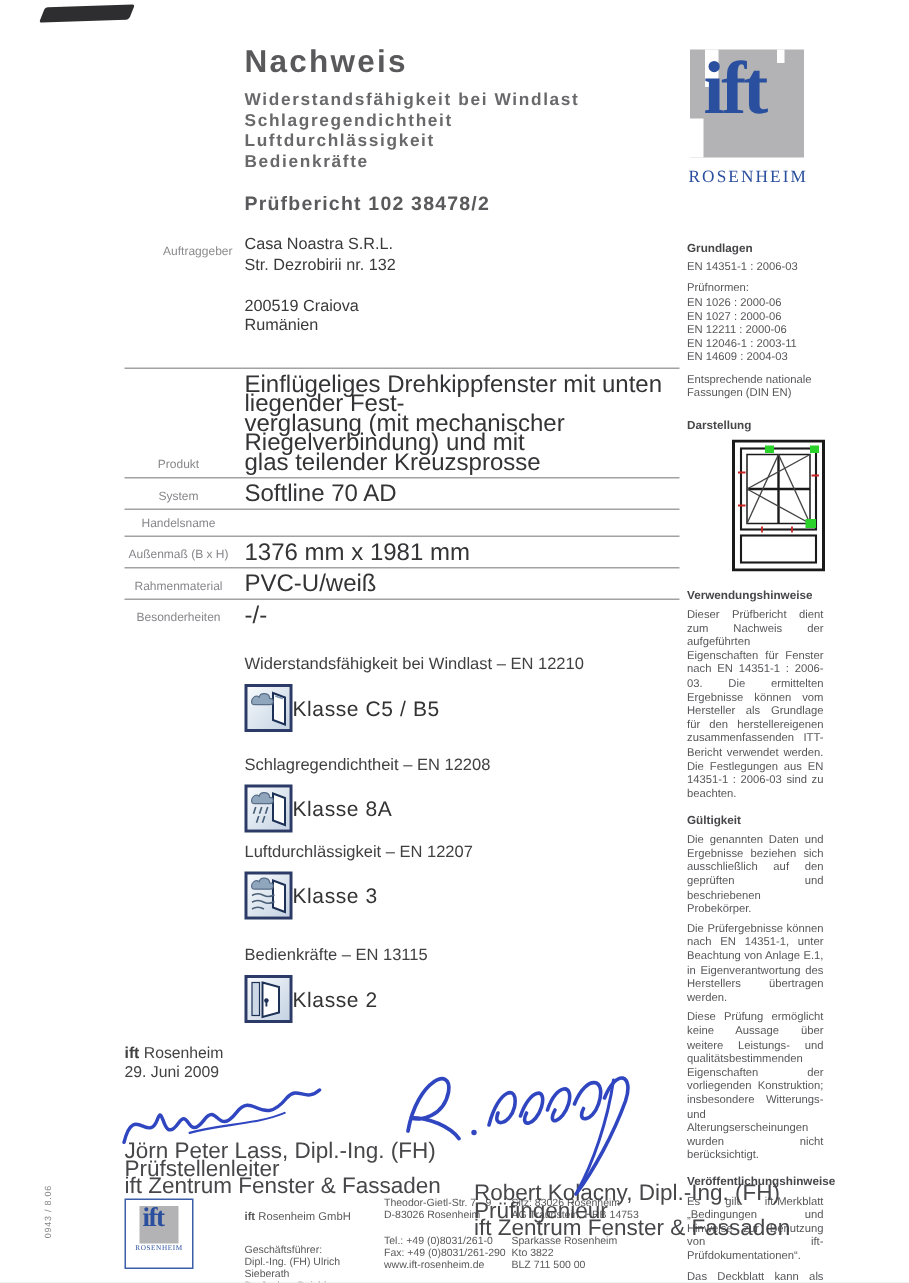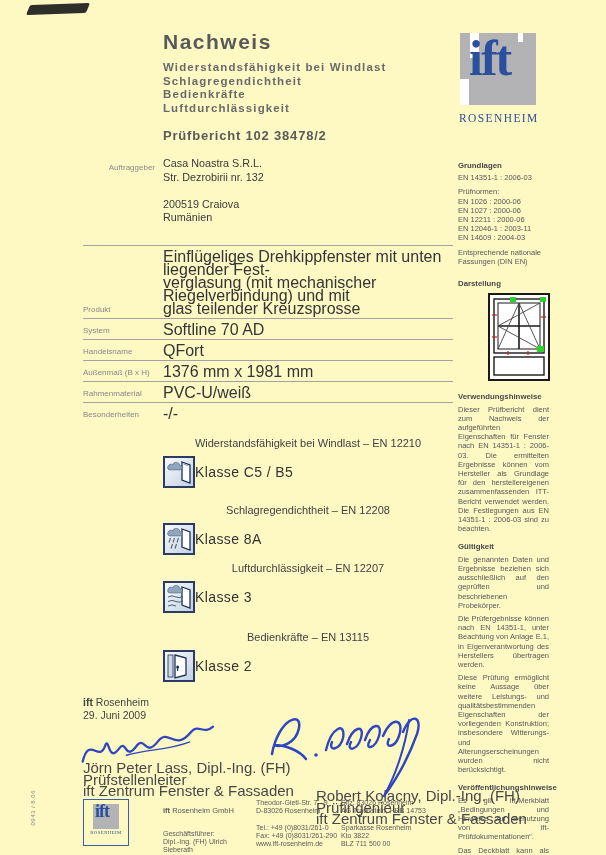--- a/index.html
+++ b/index.html
@@ -1,16 +1,16 @@
 <!DOCTYPE html>
 <html><head>
 <meta charset="utf-8">
 <style>
   html,body{margin:0;padding:0;background:#e8e8e8;}
-  .page{position:relative;width:606px;height:855px;margin:0 auto;background:#fef9c3;
+  .page{position:relative;width:606px;height:855px;margin:0 auto;background:#ffffff;
         font-family:"Liberation Sans",sans-serif;color:#4a4a4c;overflow:hidden;}
   
   .scan-mark{position:absolute;left:28px;top:4px;width:60px;height:10px;background:#1c1c1e;
              transform:rotate(-2deg) skewX(-24deg);border-radius:2px;opacity:.92;}
   .side-code{position:absolute;left:30px;top:790px;writing-mode:vertical-rl;transform:rotate(180deg);
              font-size:6px;color:#86868a;letter-spacing:.5px;}
   
   .header{position:absolute;left:163px;top:30px;}
   .header h1{margin:0 0 7px 0;font-size:21px;font-weight:bold;letter-spacing:1.5px;color:#59595b;}
   .header .sub{font-size:11.5px;font-weight:bold;letter-spacing:1.1px;line-height:13.5px;color:#69696b;}
@@ -26,25 +26,25 @@
             font-size:50px;color:#2a4f9e;letter-spacing:-2px;}
   .logo-city{margin-top:7px;margin-left:1px;font-family:"Liberation Serif",serif;font-size:11.5px;
              letter-spacing:1.4px;color:#2a4f9e;}
   
   .client-label{position:absolute;left:83px;top:163px;width:72px;text-align:right;font-size:8px;color:#8b8b8d;}
   .client-value{position:absolute;left:163px;top:157px;font-size:10.8px;line-height:13.5px;
                 white-space:pre-line;color:#39393b;}
   
   .ptable{position:absolute;left:83px;top:245px;width:370px;}
   .trow{display:flex;border-top:1px solid #a2a2a4;padding:4px 0 3px 0;}
-  .tlabel{width:72px;text-align:left;padding-right:8px;font-size:8px;color:#87878b;align-self:flex-end;
+  .tlabel{width:72px;text-align:center;padding-right:8px;font-size:8px;color:#87878b;align-self:flex-end;
           line-height:10px;flex-shrink:0;}
   .tvalue{flex:1;font-size:16px;line-height:13px;color:#343436;white-space:pre-line;}
   
-  .cblock{position:absolute;left:163px;width:290px;text-align:center;}
+  .cblock{position:absolute;left:163px;width:290px;}
   .cheading{font-size:11px;color:#404042;margin-bottom:7px;}
   .crow{display:flex;align-items:center;}
   .picto{width:32px;height:32px;border:2px solid #2b3a66;box-sizing:border-box;flex-shrink:0;
          background:linear-gradient(135deg,#f7fafc 0%,#c4d2e2 100%);}
   .picto svg{display:block;width:100%;height:100%;}
   .clabel{font-size:14px;color:#333335;letter-spacing:.4px;}
   
   .issue{position:absolute;left:83px;top:696px;font-size:10.5px;line-height:13px;color:#424244;}
   .sig{position:absolute;z-index:3;pointer-events:none;}
   .sig path{fill:none;stroke:#3046c0;stroke-linecap:round;stroke-linejoin:round;}
@@ -73,22 +73,22 @@
 
 <div class="page">
 
   <div class="scan-mark"></div>
   <div class="side-code">0943 / 8.06</div>
 
   <div class="header">
     <h1>Nachweis</h1>
     <div class="sub">Widerstandsfähigkeit bei Windlast</div>
     <div class="sub">Schlagregendichtheit</div>
+    <div class="sub">Luftdurchlässigkeit</div>
     <div class="sub">Bedienkräfte</div>
-    <div class="sub">Luftdurchlässigkeit</div>
   </div>
   <div class="report-no">Prüfbericht 102 38478/2</div>
 
   <div class="logo">
     <div class="logo-square">
       <span class="n1"></span>
         <span class="n2"></span>
         <span class="n3"></span>
       <span class="logo-ift">ift</span>
     </div>
@@ -108,21 +108,20 @@
       <div class="tvalue">Einflügeliges Drehkippfenster mit unten liegender Fest-
 verglasung (mit mechanischer Riegelverbindung) und mit
 glas teilender Kreuzsprosse</div>
     </div>
     <div class="trow">
       <div class="tlabel">System</div>
       <div class="tvalue">Softline 70 AD</div>
     </div>
     <div class="trow">
       <div class="tlabel">Handelsname</div>
-      <div class="tvalue">QFort</div>
     </div>
     <div class="trow">
       <div class="tlabel">Außenmaß (B x H)</div>
       <div class="tvalue">1376 mm x 1981 mm</div>
     </div>
     <div class="trow">
       <div class="tlabel">Rahmenmaterial</div>
       <div class="tvalue">PVC-U/weiß</div>
     </div>
     <div class="trow">

